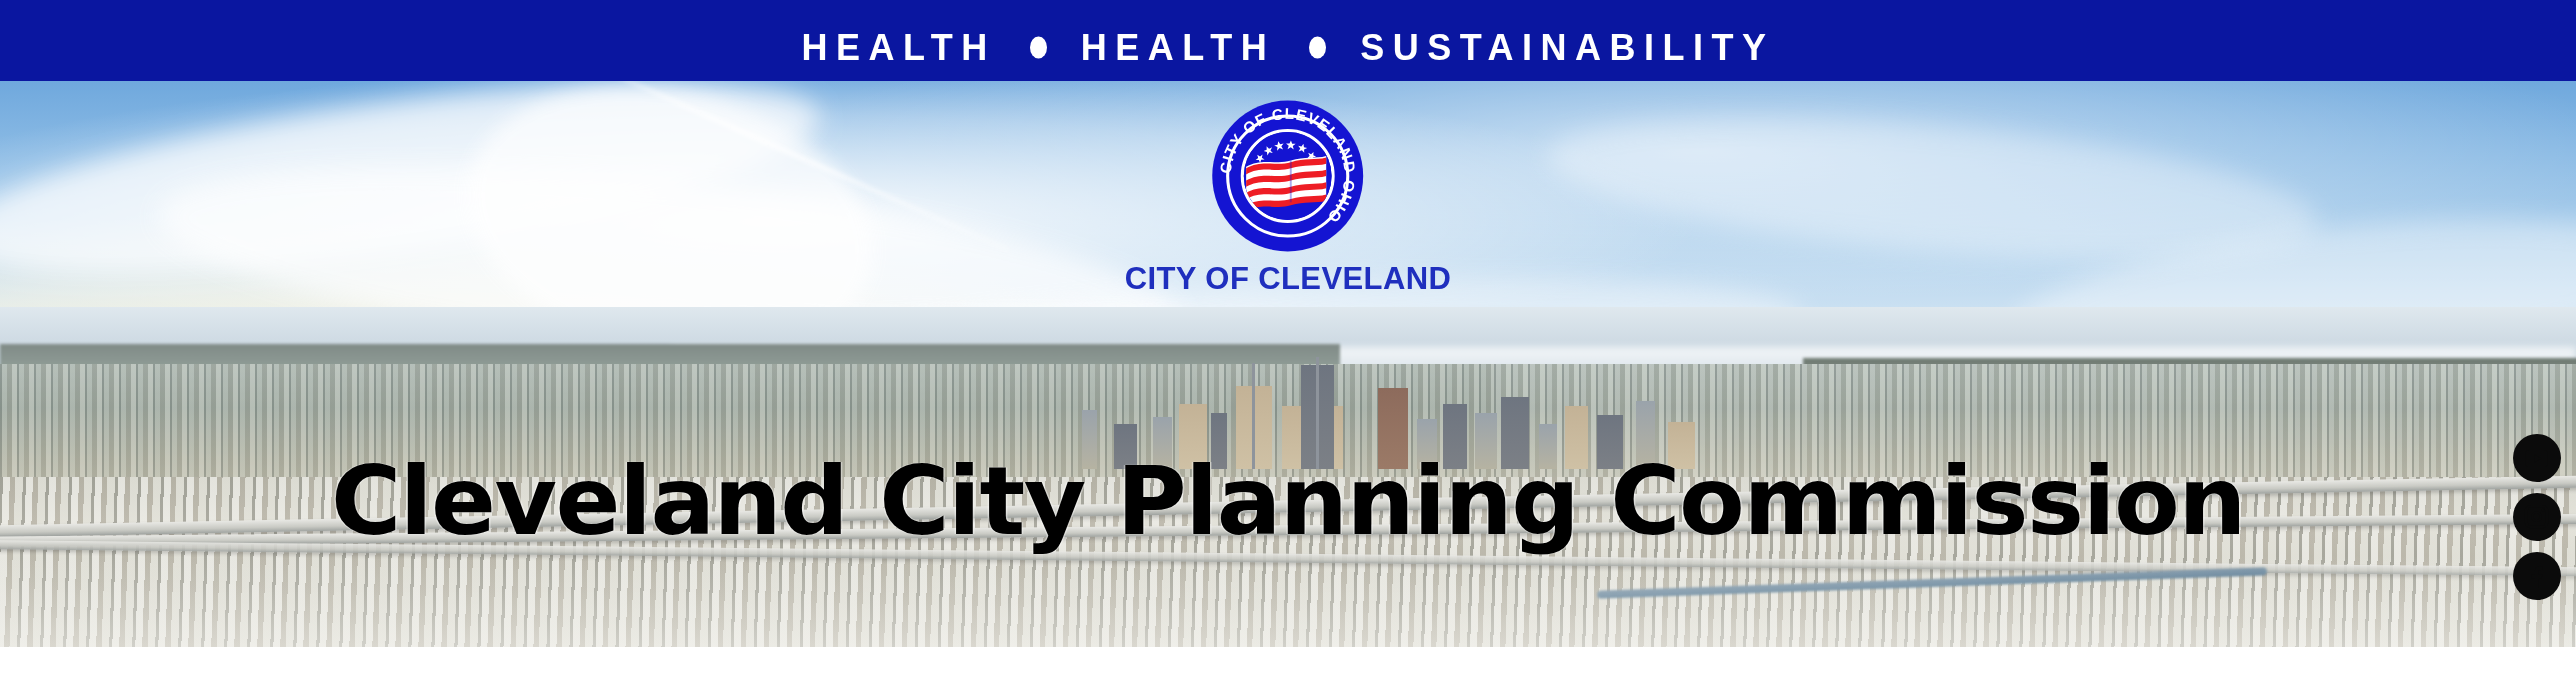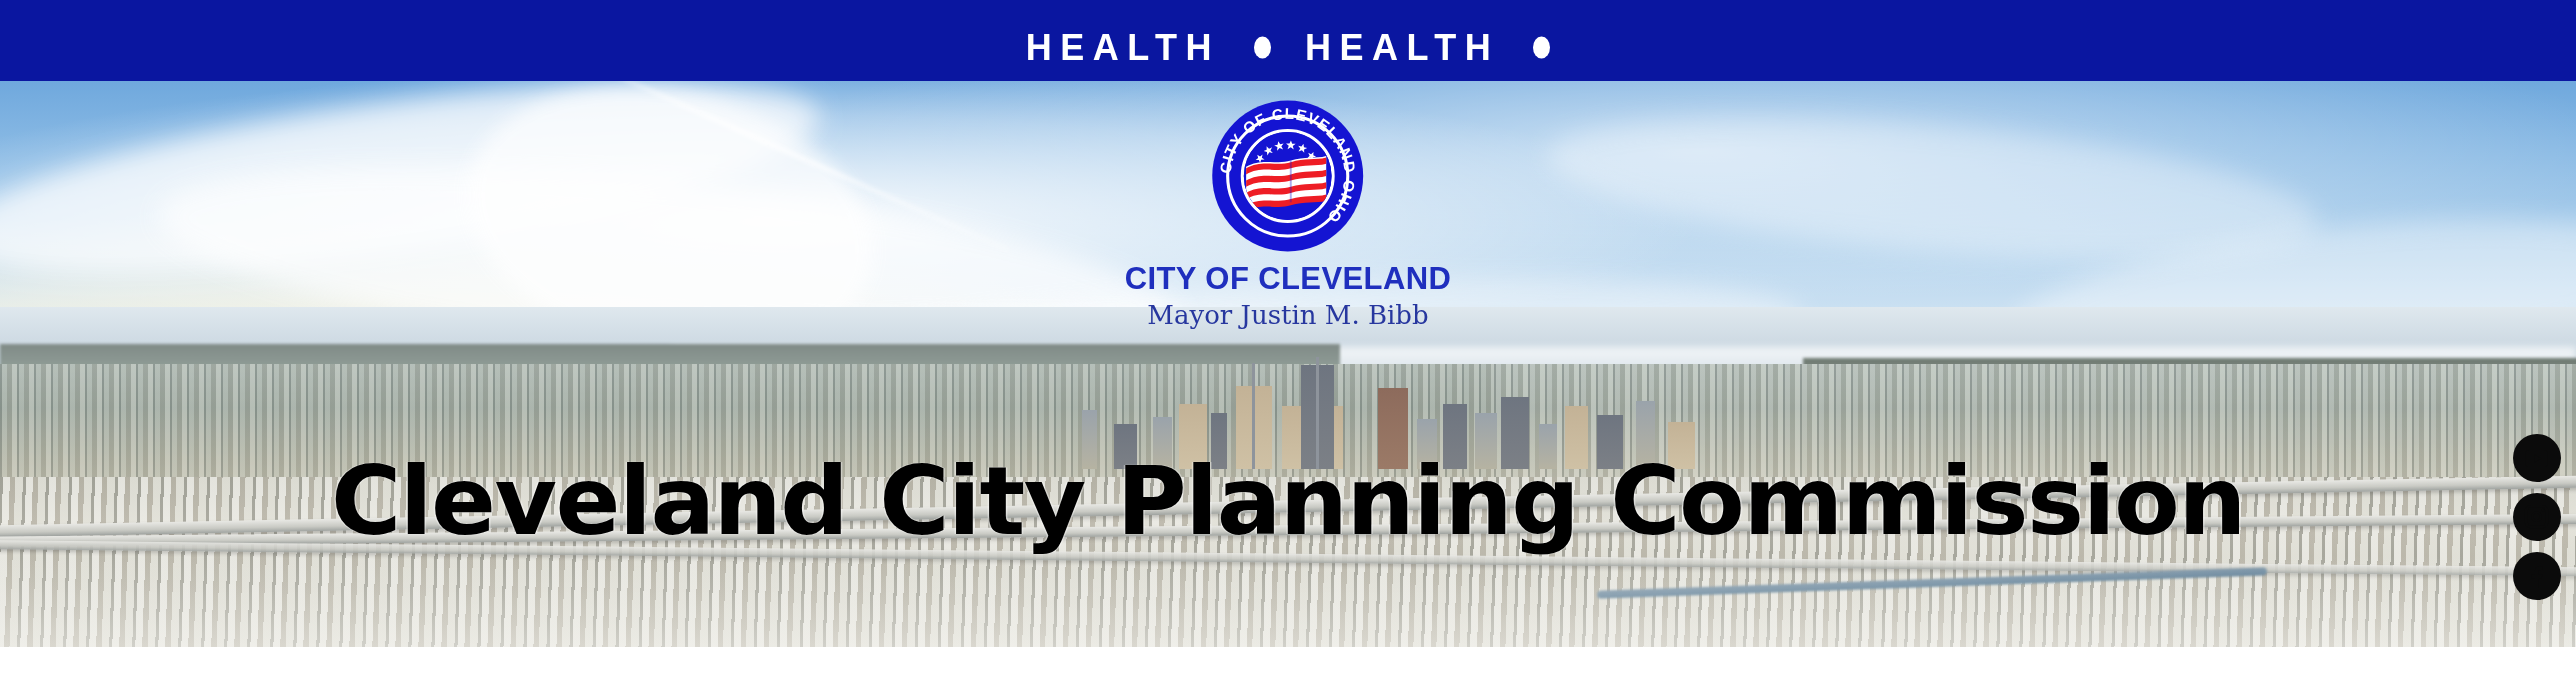--- a/index.html
+++ b/index.html
@@ -166,20 +166,21 @@
 <body>
 
 <div id="page">
 
   <div class="top-banner">
     <div class="banner-inner">
       <span class="banner-word">HEALTH</span>
       <span class="banner-dot"></span>
       <span class="banner-word">HEALTH</span>
       <span class="banner-dot"></span>
+      <span class="banner-word">SUSTAINABILITY</span>
     </div>
   </div>
 
   <div class="hero">
     <div class="photo">
 
       <div class="sky"></div>
       <div class="cloud c1"></div>
       <div class="cloud c2"></div>
       <div class="cloud c3"></div>
@@ -279,21 +280,20 @@
             <path d="M46,138 C66,126 86,136 104,130 C122,124 136,128 150,124 L150,132
                      C136,136 122,132 104,138 C86,144 66,134 46,146 Z"></path>
           </g>
 
           <path d="M104,80 C104,98 104,116 104,134" fill="none" stroke="#1414d2" stroke-width="2.5" opacity=".35"></path>
         </g>
       </svg>
     </div>
 
     <div class="brand-name">CITY OF CLEVELAND</div>
-    <div class="brand-sub">Mayor Justin M. Bibb</div>
   </div>
 
   <div class="hero-title">Cleveland City Planning Commission</div>
 
   <div class="social-rail">
 
     <div class="social" title="YouTube">
       <svg width="31" height="31" viewBox="0 0 40 40" xmlns="http://www.w3.org/2000/svg">
         <path fill-rule="evenodd" d="M0,0 H40 V40 H0 Z
                  M6,13 a4,4 0 0 1 4,-4 h20 a4,4 0 0 1 4,4 v14 a4,4 0 0 1 -4,4 h-20 a4,4 0 0 1 -4,-4 Z" fill="#0b0b0b"></path>

